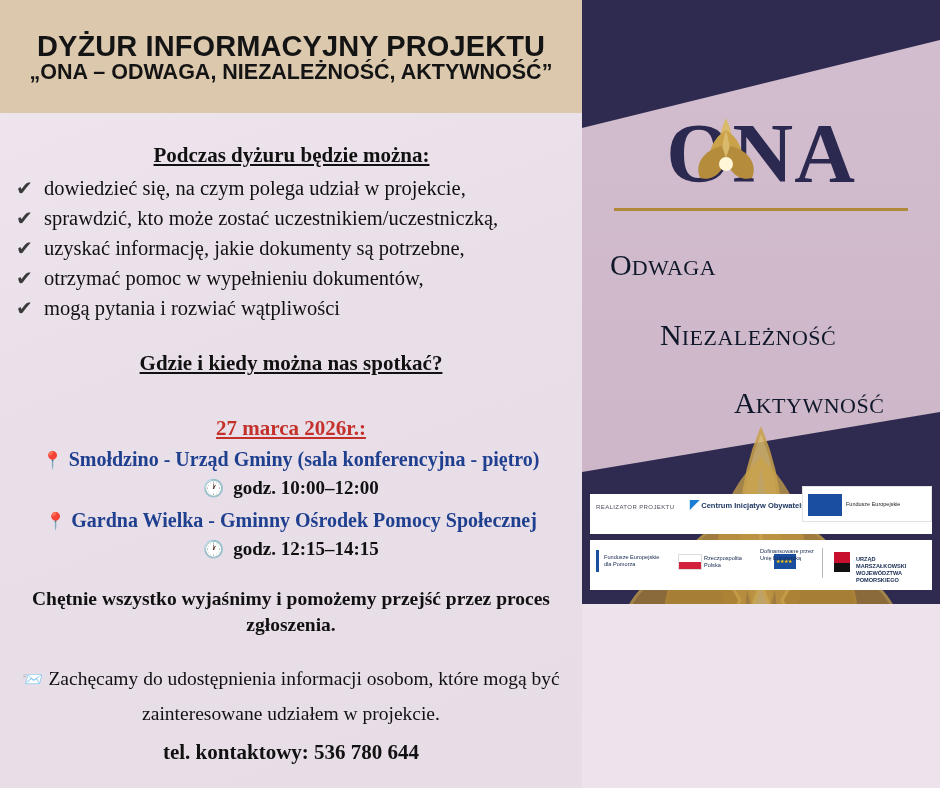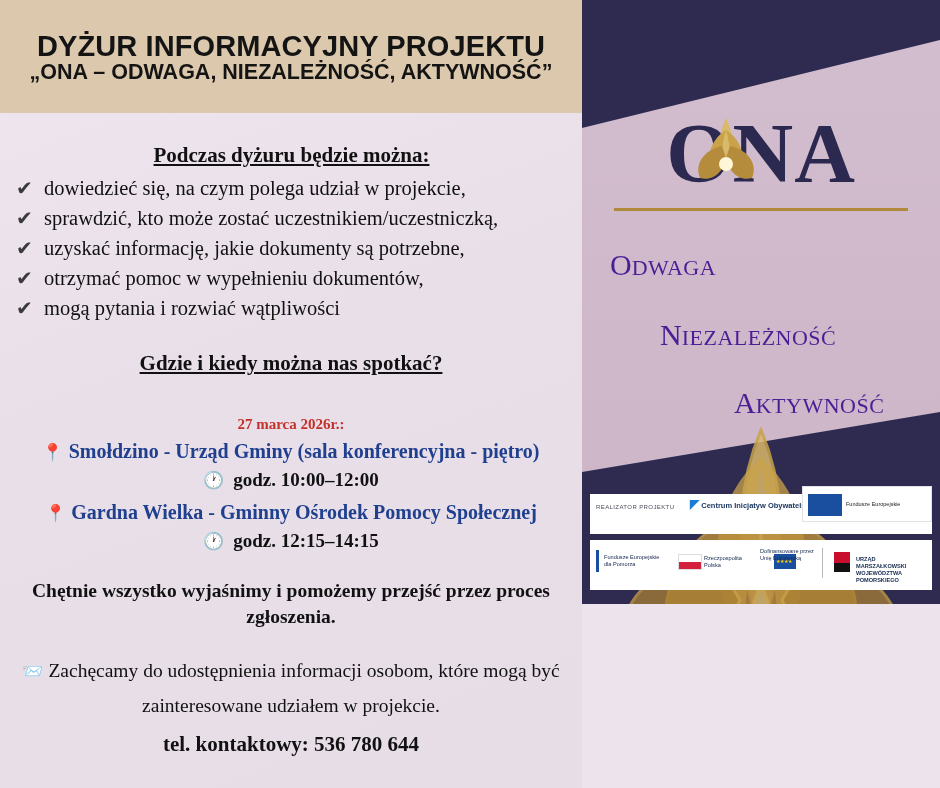--- a/index.html
+++ b/index.html
@@ -103,22 +103,23 @@
     font-weight: bold;
     font-size: 21px;
     color: #111111;
     text-decoration: underline;
     margin: 28px 0 2px 0;
   }
   .date-line {
     text-align: center;
     font-family: "Liberation Serif", serif;
     font-weight: bold;
-    font-size: 15px;
+    font-size: 21px;
     color: #c4312a;
+    text-decoration: underline;
     margin-bottom: 5px;
     margin-top: 40px;
   }
 
   .loc {
     text-align: center;
     font-family: "Liberation Serif", serif;
     font-weight: bold;
     font-size: 20px;
     line-height: 26px;
@@ -214,21 +215,21 @@
     left: 32px;
     top: 208px;
     width: 294px;
     height: 3px;
     background: #b08a3a;
     z-index: 4;
   }
   .word {
     position: absolute;
     font-family: "Liberation Serif", serif;
-    color: #4c1d95;
+    color: #0f172a;
     z-index: 4;
     white-space: nowrap;
   }
   .word .cap { font-size: 30px; }
   .word .rest { font-size: 22px; letter-spacing: 0.5px; }
   .w-odwaga { left: 28px; top: 248px; }
   .w-niez { left: 78px; top: 318px; text-align: right; }
   .w-akt  { left: 152px; top: 386px; }
 
   

